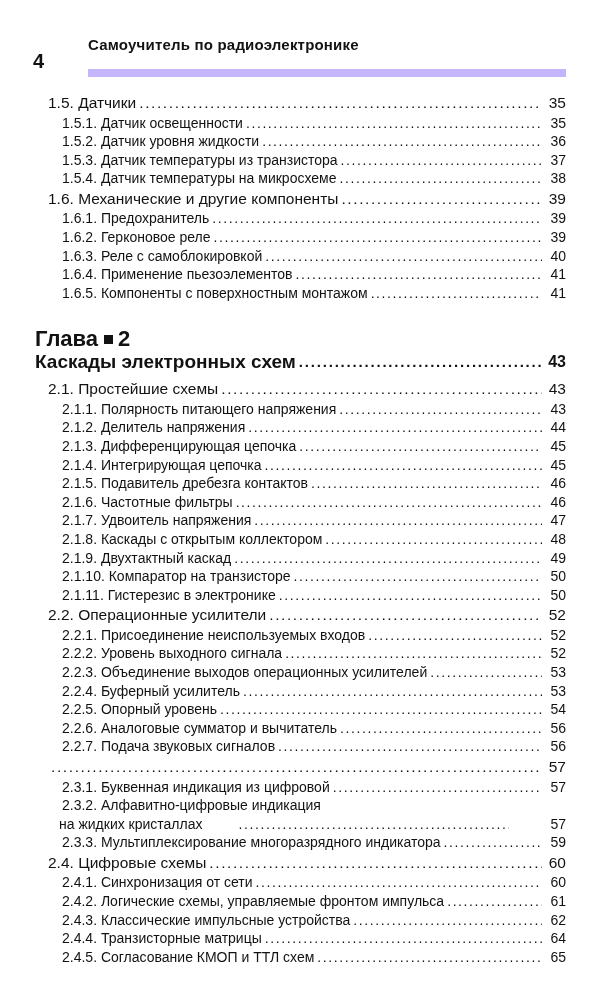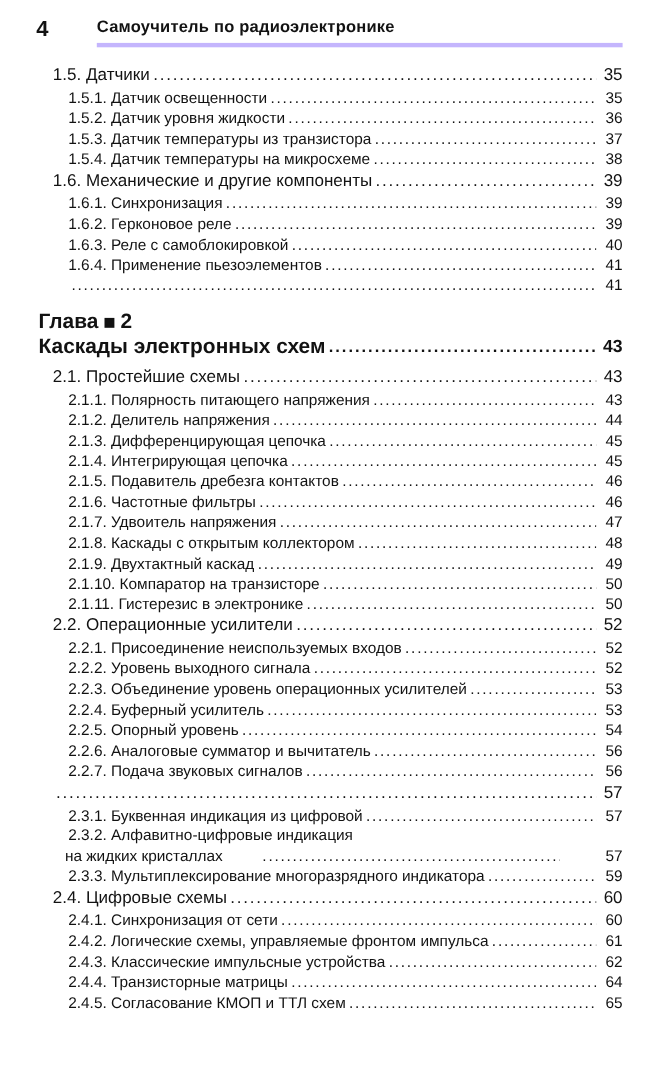--- a/index.html
+++ b/index.html
@@ -30,22 +30,23 @@
   .hdr-num {
     font-size: 20px;
     font-weight: bold;
     width: 55px;
     flex: none;
     padding-bottom: 4px;
     letter-spacing: 0.5px;
   }
   .hdr-title-wrap {
     flex: 1;
-    border-bottom: 4px solid #c4b5fd;
-    padding-bottom: 5px;
+    border-bottom: 8px solid #c4b5fd;
+    padding-bottom: 15px;
+    margin-top: 20px;
   }
   .hdr-title {
     font-size: 15px;
     font-weight: bold;
     letter-spacing: 0.2px;
   }
   
   .toc {
     margin: 16px 34px 0 48px;
   }
@@ -71,22 +72,22 @@
   }
   .row.l1 {
     font-size: 15.5px;
     line-height: 20.5px;
     margin-top: 1px;
   }
   .row.l2 { padding-left: 14px; }
   .row.l2.cont { padding-left: 11px; gap: 33px; }
   .row.chap {
     margin-left: -13px;
-    margin-top: 14px;
-    font-size: 19px;
+    margin-top: 26px;
+    font-size: 22px;
     font-weight: bold;
     line-height: 22px;
   }
   .chap .sq {
     display: inline-block;
     width: 9px;
     height: 9px;
     background: #121212;
     margin: 0 5px 0 6px;
     flex: none;
@@ -143,40 +144,41 @@
         <span class="t">1.5.4. Датчик температуры на микросхеме</span>
         <span class="dots">............................................................................................................................................................................................................................................................................................................</span>
         <span class="pg">38</span>
       </div>
       <div class="row l1">
         <span class="t">1.6. Механические и другие компоненты</span>
         <span class="dots">............................................................................................................................................................................................................................................................................................................</span>
         <span class="pg">39</span>
       </div>
       <div class="row l2">
-        <span class="t">1.6.1. Синхронизация</span>
+        <span class="t">1.6.1. Предохранитель</span>
         <span class="dots">............................................................................................................................................................................................................................................................................................................</span>
         <span class="pg">39</span>
       </div>
       <div class="row l2">
         <span class="t">1.6.2. Герконовое реле</span>
         <span class="dots">............................................................................................................................................................................................................................................................................................................</span>
         <span class="pg">39</span>
       </div>
       <div class="row l2">
         <span class="t">1.6.3. Реле с самоблокировкой</span>
         <span class="dots">............................................................................................................................................................................................................................................................................................................</span>
         <span class="pg">40</span>
       </div>
       <div class="row l2">
         <span class="t">1.6.4. Применение пьезоэлементов</span>
         <span class="dots">............................................................................................................................................................................................................................................................................................................</span>
         <span class="pg">41</span>
       </div>
       <div class="row l2">
+        <span class="t">1.6.5. Компоненты с поверхностным монтажом</span>
         <span class="dots">............................................................................................................................................................................................................................................................................................................</span>
         <span class="pg">41</span>
       </div>
       <div class="row chap">
         <span>Глава</span>
         <span class="sq"></span>
         <span>2</span>
       </div>
       <div class="row chaptitle">
         <span class="t">Каскады электронных схем</span>
@@ -252,21 +254,21 @@
         <span class="t">2.2.1. Присоединение неиспользуемых входов</span>
         <span class="dots">............................................................................................................................................................................................................................................................................................................</span>
         <span class="pg">52</span>
       </div>
       <div class="row l2">
         <span class="t">2.2.2. Уровень выходного сигнала</span>
         <span class="dots">............................................................................................................................................................................................................................................................................................................</span>
         <span class="pg">52</span>
       </div>
       <div class="row l2">
-        <span class="t">2.2.3. Объединение уровень операционных усилителей</span>
+        <span class="t">2.2.3. Объединение выходов операционных усилителей</span>
         <span class="dots">............................................................................................................................................................................................................................................................................................................</span>
         <span class="pg">53</span>
       </div>
       <div class="row l2">
         <span class="t">2.2.4. Буферный усилитель</span>
         <span class="dots">............................................................................................................................................................................................................................................................................................................</span>
         <span class="pg">53</span>
       </div>
       <div class="row l2">
         <span class="t">2.2.5. Опорный уровень</span>

